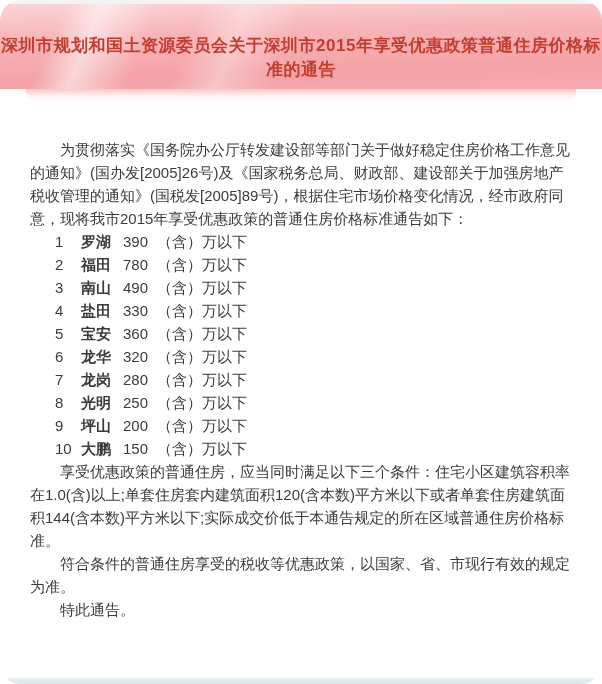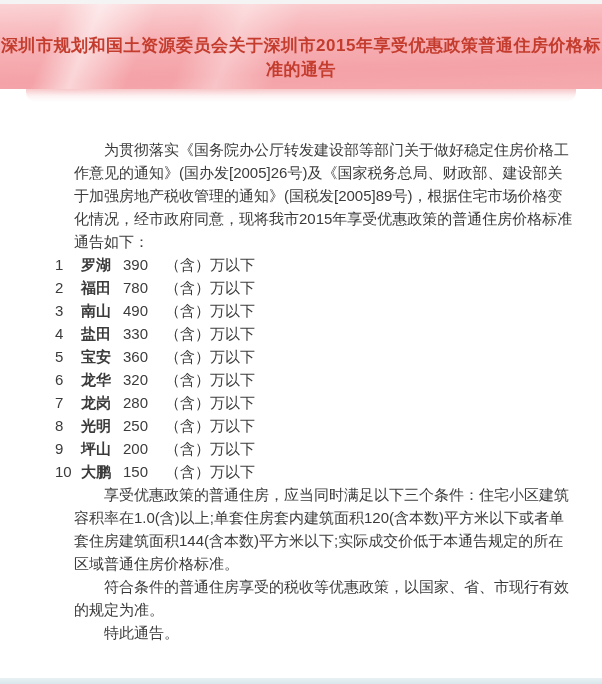--- a/index.html
+++ b/index.html
@@ -5,20 +5,21 @@
   * { margin: 0; padding: 0; box-sizing: border-box; }
   html, body { background: #ffffff; }
   body { font-family: "Liberation Sans", "DejaVu Sans", sans-serif; }
 
   .page {
     position: relative;
     width: 602px;
     height: 684px;
     background: #ffffff;
     overflow: hidden;
+    border-radius: 21px;
   }
 
   
   .top-strip {
     height: 4px;
     background: #f5f4f4;
   }
   .banner {
     position: relative;
     height: 85px;
@@ -56,29 +57,29 @@
     background: linear-gradient(180deg, rgba(246,190,193,0.85) 0%, rgba(251,226,228,0.45) 55%, rgba(255,255,255,0) 100%);
   }
 
   
   .doc {
     padding: 36px 27px 0 30px;
     font-size: 15px;
     line-height: 23px;
     color: #3b3b3b;
   }
-  .doc p { text-indent: 2em; margin-left: 44px; }
+  .doc p { text-indent: 2em; }
   .price-row {
     display: flex;
     padding-left: 25px;
     line-height: 23px;
   }
   .price-row .col-no { width: 26px; flex-shrink: 0; }
   .price-row .col-district { width: 42px; flex-shrink: 0; font-weight: bold; }
-  .price-row .col-price { margin-right: 17px; }
+  .price-row .col-price { margin-right: 9px; }
 
   
   .bottom-strip {
     position: absolute;
     left: 0; right: 0; bottom: 0;
     height: 6px;
     background: linear-gradient(180deg, #e9f1f3 0%, #d8e7ea 100%);
   }
 </style>
 </head>

